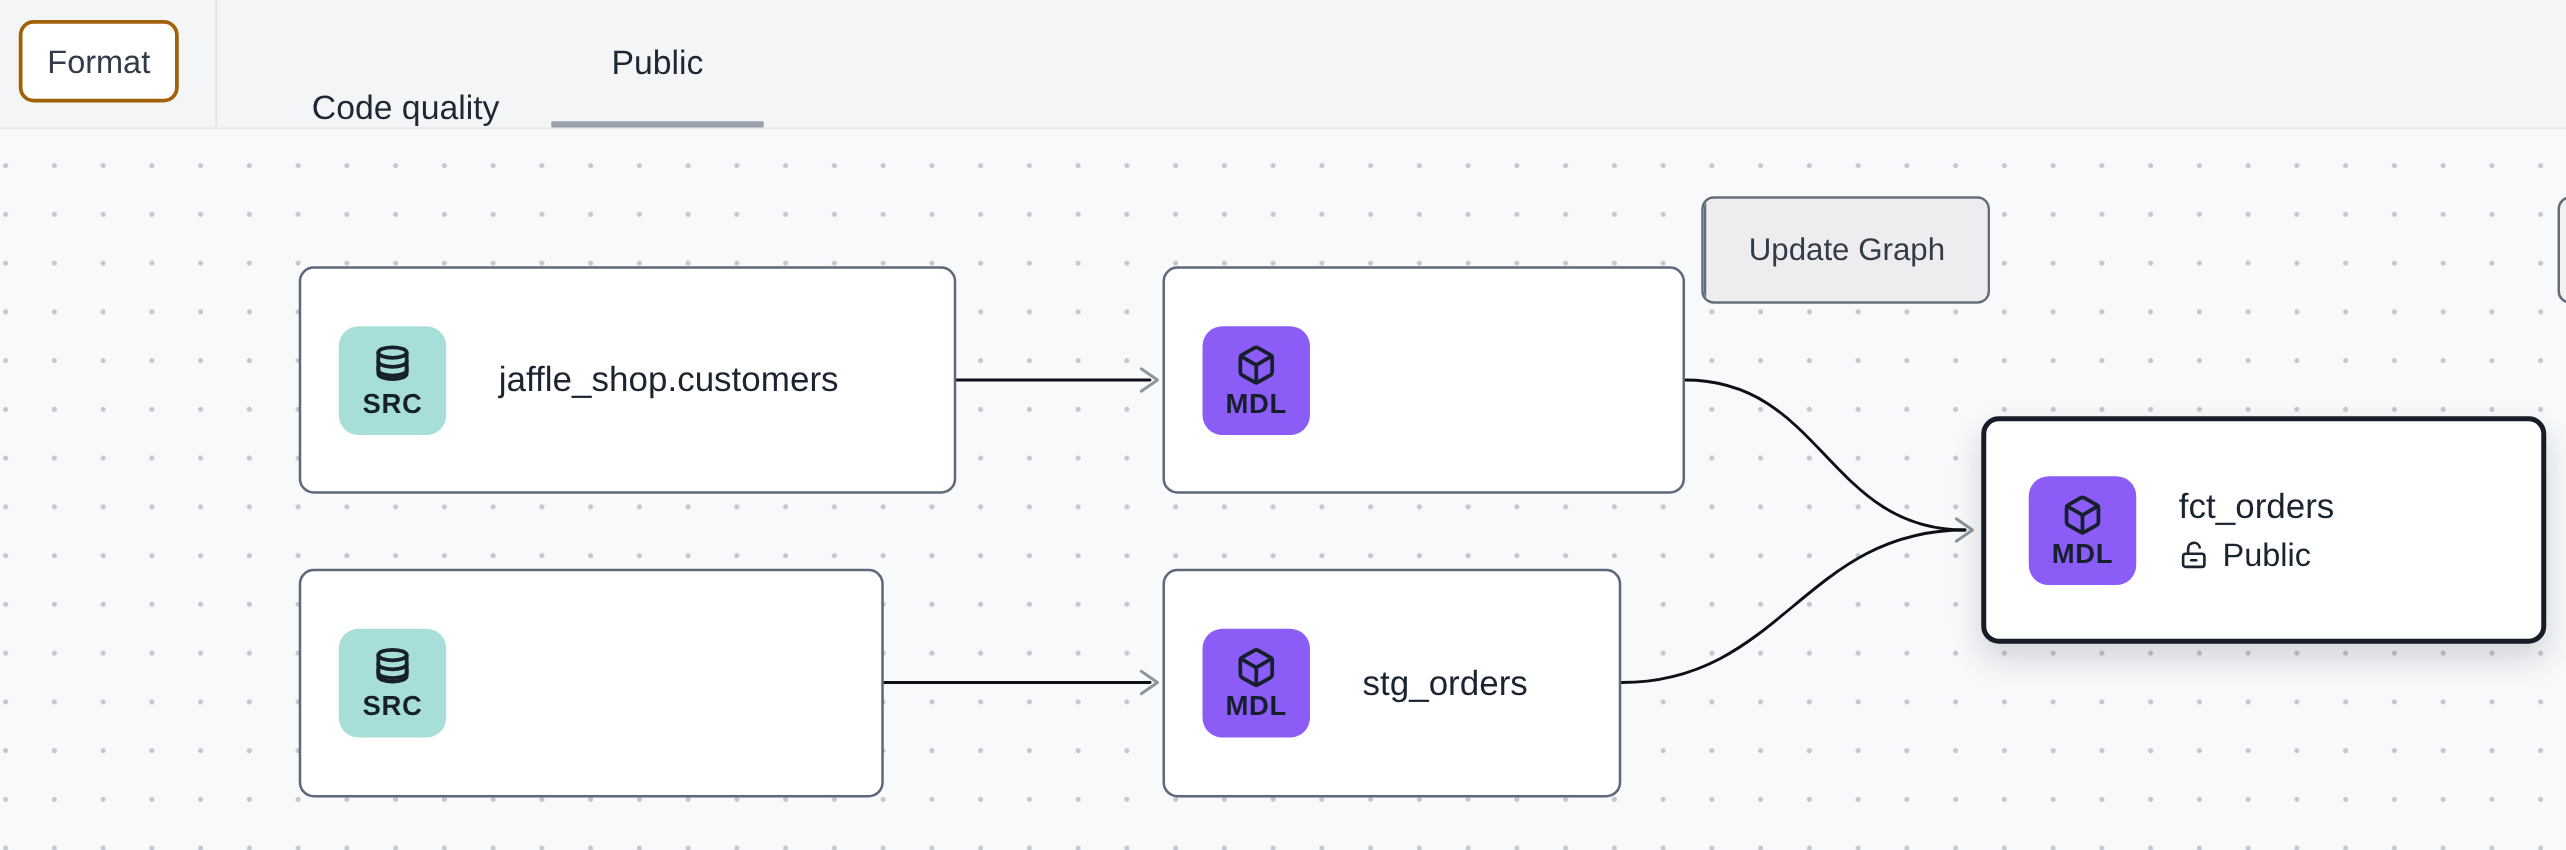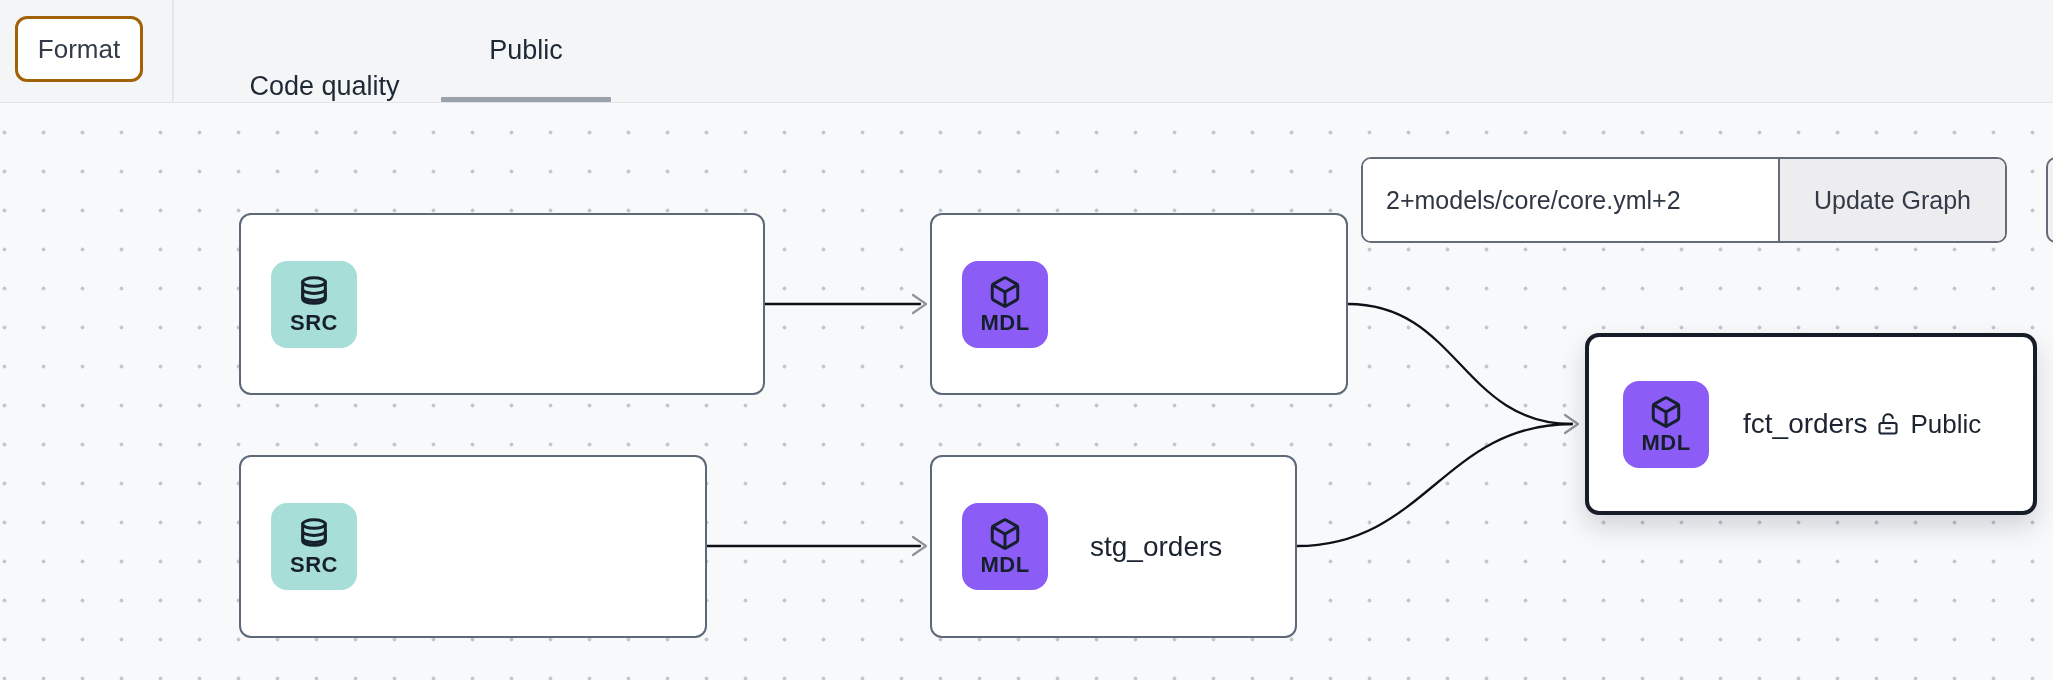--- a/index.html
+++ b/index.html
@@ -60,21 +60,21 @@
     width:86px;height:87px;border-radius:16px;flex:0 0 auto;
     display:flex;flex-direction:column;align-items:center;justify-content:center;gap:3px;
   }
   .icon-src{background:#a8ded8;}
   .icon-mdl{background:#8b5cf6;}
   .node-icon svg{display:block;}
   .badge-text{
     font-size:22px;font-weight:600;letter-spacing:0.5px;color:#16202c;line-height:1;
   }
   .node-label{font-size:28px;color:#1b2430;white-space:nowrap;}
-  .node-text-block{display:flex;flex-direction:row;gap:8px;}
+  .node-text-block{display:flex;flex-direction:column;gap:8px;}
   .access-row{display:flex;align-items:center;gap:11px;text-align:center;}
   .access-label{font-size:26px;color:#1b2430;}
   
   .selector-group{
     position:absolute;left:1361px;top:157px;height:86px;display:flex;
     border:2px solid #646c7a;border-radius:10px;background:#ffffff;
     box-sizing:border-box;overflow:hidden;z-index:10;
   }
   .selector-input{
     width:415px;height:100%;border:none;outline:none;background:#ffffff;
@@ -120,20 +120,21 @@
 <div class="node n0">
   <div class="node-icon icon-src">
     <svg width="34" height="34" viewBox="0 0 24 24" fill="none" stroke="#16202c" stroke-width="2.1" stroke-linecap="round">
       <ellipse cx="12" cy="5" rx="8" ry="3"></ellipse>
       <path d="M4 5v5c0 1.66 3.58 3 8 3s8-1.34 8-3V5"></path>
       <path d="M4 10v5c0 1.66 3.58 3 8 3s8-1.34 8-3v-5"></path>
       <path d="M4 15v4c0 1.66 3.58 3 8 3s8-1.34 8-3v-4" transform="translate(0,-2)"></path>
     </svg>
     <span class="badge-text">SRC</span>
   </div>
+  <span class="node-label">jaffle_shop.customers</span>
 </div>
 
 <div class="node n1">
   <div class="node-icon icon-mdl">
     <svg width="34" height="34" viewBox="0 0 24 24" fill="none" stroke="#16202c" stroke-width="2.1" stroke-linecap="round" stroke-linejoin="round">
       <path d="M21 16V8a2 2 0 0 0-1-1.73l-7-4a2 2 0 0 0-2 0l-7 4A2 2 0 0 0 3 8v8a2 2 0 0 0 1 1.73l7 4a2 2 0 0 0 2 0l7-4A2 2 0 0 0 21 16z"></path>
       <polyline points="3.27 6.96 12 12.01 20.73 6.96"></polyline>
       <line x1="12" y1="22.08" x2="12" y2="12"></line>
     </svg>
     <span class="badge-text">MDL</span>
@@ -180,17 +181,16 @@
         <rect x="3.5" y="11" width="17" height="10.5" rx="2"></rect>
         <path d="M7.5 11V7a4.7 4.7 0 0 1 9.3-1"></path>
         <line x1="10" y1="16.2" x2="14" y2="16.2"></line>
       </svg>
       <span class="access-label">Public</span>
     </span>
   </div>
 </div>
 
 <div class="selector-group">
-  <input class="selector-input" type="text" value="2+models/core/core.yml+2" style="">
   <button class="update-graph-btn">Update Graph</button>
 </div>
 
 <div class="cutoff-btn"></div>
 
 </body></html>

